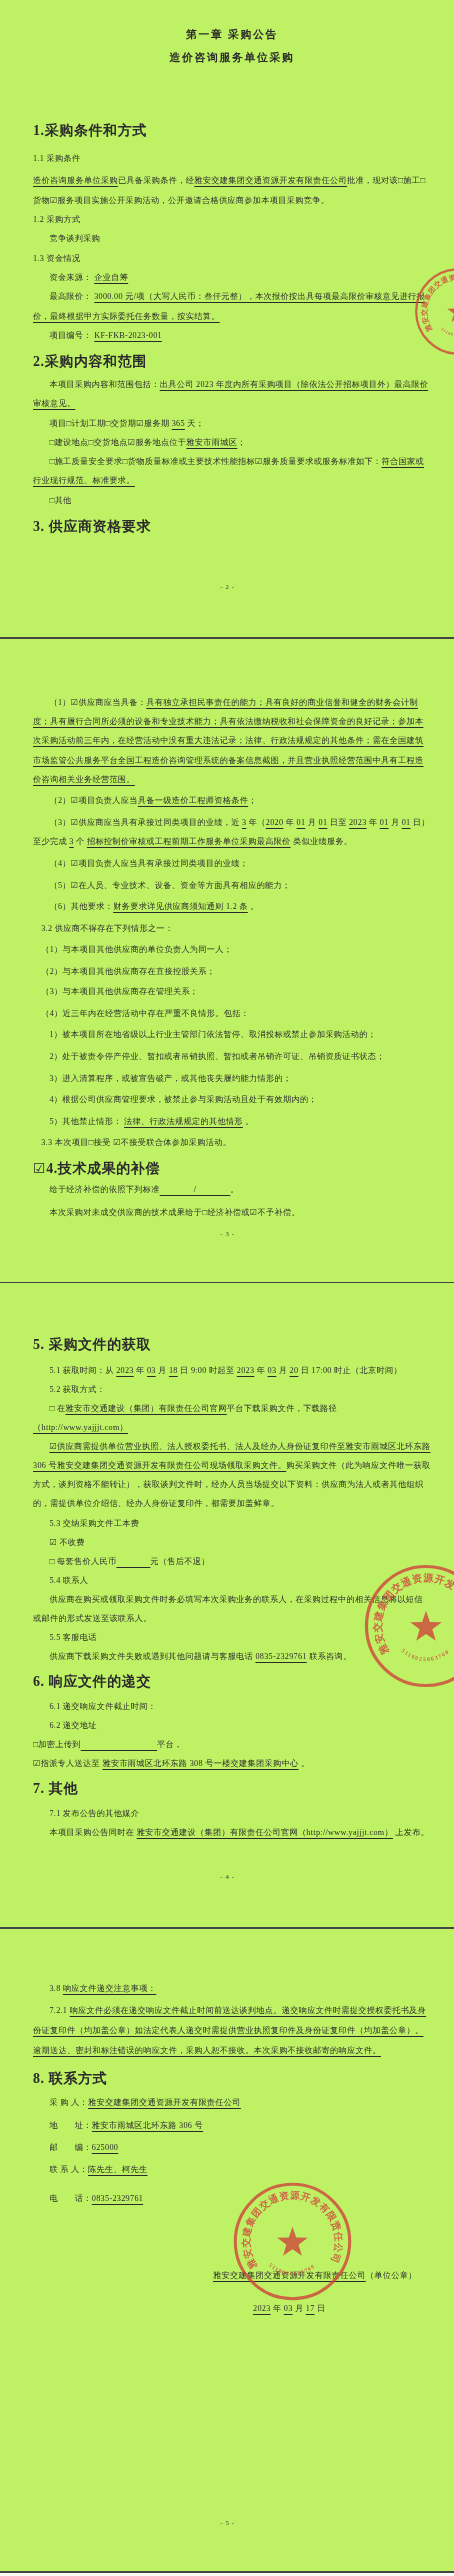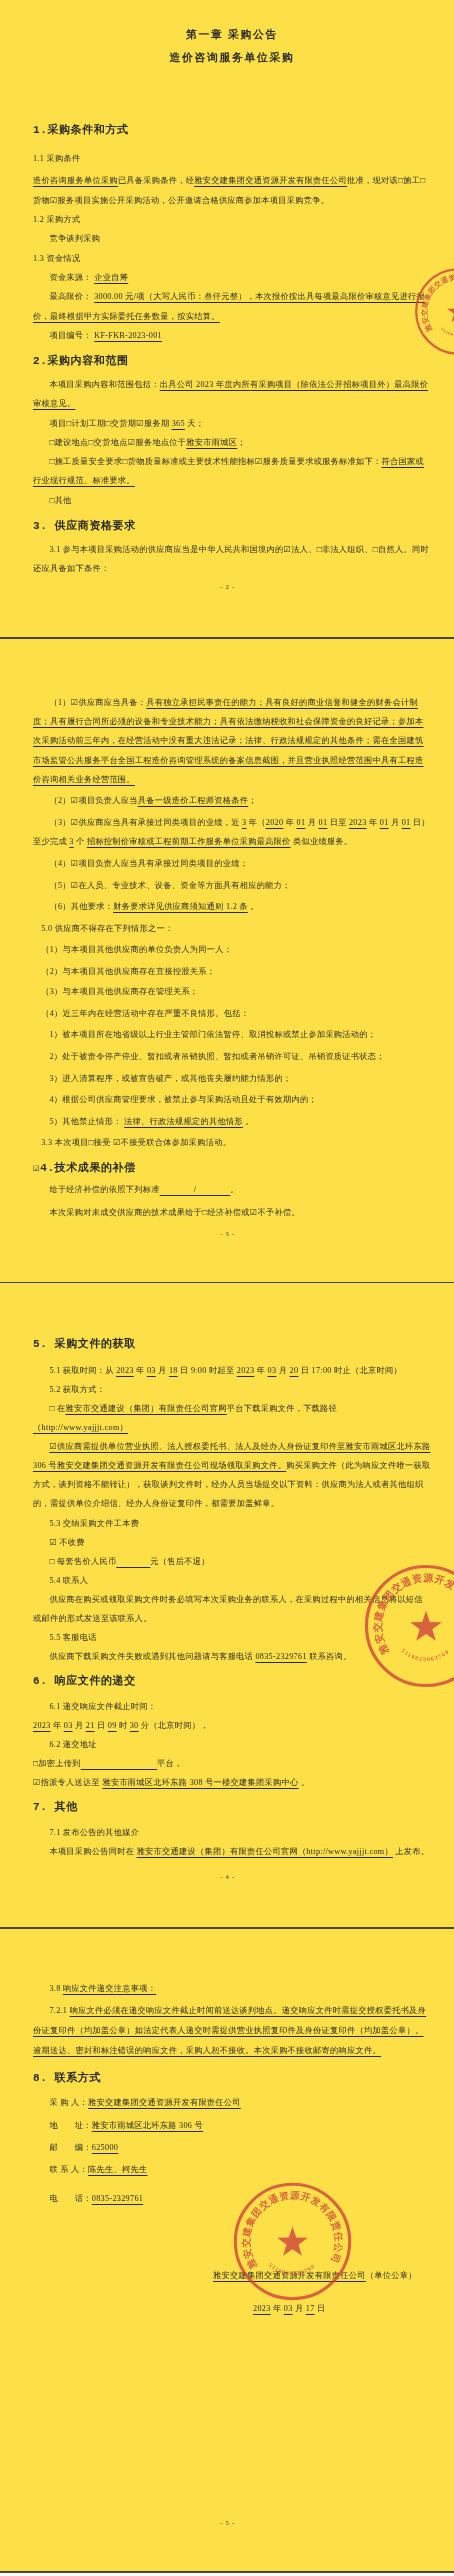--- a/index.html
+++ b/index.html
@@ -3,34 +3,34 @@
 <meta charset="utf-8">
 <style>
   html,body{margin:0;padding:0;}
   body{
     width:455px;height:2576px;overflow:hidden;
     background:#fbfbf9;
     font-family:"Liberation Serif","DejaVu Serif","DejaVu Sans",serif;
     color:#2b2b2b;
   }
   .doc{position:relative;width:455px;}
-  .page{position:relative;width:455px;overflow:hidden;background:#fde047;}
+  .page{position:relative;width:455px;overflow:hidden;background:#bef264;}
   .page-sep{height:1.7px;background:#454545;width:100%;}
   .content{padding:0 24px 0 33px;font-size:8.2px;letter-spacing:0.3px;}
   .pg1 .content .blk{line-height:19.3px;}
   .pg2 .content .blk{line-height:19.3px;}
   .pg3 .content .blk{line-height:19px;}
   .pg4 .content .blk{line-height:20px;}
   .pg1 .content{padding-top:23px;}
   .pg2 .content{padding-top:54px;}
   .pg3 .content{padding-top:50px;}
   .pg4 .content{padding-top:50px;}
   .blk{margin:0;}
   .t-title{text-align:center;font-weight:bold;font-size:10.8px;letter-spacing:1.7px;line-height:23px !important;}
-  .t-h{font-weight:bold;font-size:11px;letter-spacing:0.6px;line-height:23px !important;font-family:Liberation Mono, monospace;}
+  .t-h{font-weight:bold;font-size:14px;letter-spacing:0.6px;line-height:23px !important;}
   .t-sub{font-size:8.2px;}
   .in1{text-indent:1em;}
   .in2{text-indent:2em;}
   .u{text-decoration:underline;text-underline-offset:2.8px;text-decoration-thickness:0.6px;}
   .t-sig{margin-top:57px;margin-left:180px;text-indent:0;}
   .t-date{margin-top:12.5px;margin-left:220px;text-indent:0;}
   .pfooter{
     position:absolute;left:0;right:0;text-align:center;
     font-size:6.8px;color:#3d3d3d;letter-spacing:0.6px;
   }
@@ -56,21 +56,20 @@
         <div class="blk t-p in2"><span>资金来源： </span><span class="u">企业自筹</span></div>
         <div class="blk t-p in2"><span>最高限价： </span><span class="u">3000.00 元/项（大写人民币：叁仟元整），本次报价按出具每项最高限价审核意见进行报价，最终根据甲方实际委托任务数量，按实结算。</span></div>
         <div class="blk t-p in2"><span>项目编号： </span><span class="u">KF-FKB-2023-001</span></div>
         <div class="blk t-h" style="margin-top: 4.5px;"><span>2.采购内容和范围</span></div>
         <div class="blk t-p in2" style="margin-top: 2.3px;"><span>本项目采购内容和范围包括：</span><span class="u">出具公司 2023 年度内所有采购项目（除依法公开招标项目外）最高限价审核意见。</span></div>
         <div class="blk t-p in2"><span>项目□计划工期□交货期☑服务期 </span><span class="u">365</span><span> 天；</span></div>
         <div class="blk t-p in2"><span>□建设地点□交货地点☑服务地点位于</span><span class="u">雅安市雨城区</span><span>；</span></div>
         <div class="blk t-p in2"><span>□施工质量安全要求□货物质量标准或主要技术性能指标☑服务质量要求或服务标准如下：</span><span class="u">符合国家或行业现行规范、标准要求。</span></div>
         <div class="blk t-p in2"><span>□其他</span></div>
         <div class="blk t-h" style="margin-top: 4.5px;"><span>3.  供应商资格要求</span></div>
-        <div class="blk t-p in2" style="margin-top: 2.3px;"><span>3.1 参与本项目采购活动的供应商应当是中华人民共和国境内的☑法人、□非法人组织、□自然人。同时还应具备如下条件：</span></div>
       </div>
     <div class="stamp" style="left:413px;top:266px;width:91px;height:91px;">
         <svg viewBox="0 0 200 200">
           <defs>
             <path id="arcT0" d="M 42.7 140.2 A 70 70 0 1 1 157.3 140.2"></path>
             <path id="arcB0" d="M 61.1 138.9 A 55 55 0 0 0 138.9 138.9"></path>
           </defs>
           <circle cx="100" cy="100" r="93" fill="none" stroke="currentColor" stroke-width="5"></circle>
           <polygon points="100,76 106.1,93.6 124.7,94 109.9,105.2 115.3,123 100,112.4 84.7,123 90.1,105.2 75.3,94 93.9,93.6" fill="currentColor"></polygon>
           <text font-size="15.5" fill="currentColor" letter-spacing="1"><textPath href="#arcT0">雅安交建集团交通资源开发有限责任公司</textPath></text>
@@ -83,21 +82,21 @@
   <div class="page-sep"></div>
 
   <section class="page pg2" style="height:643px;">
     <div class="content">
         <div class="blk t-p in2"><span>（1）☑供应商应当具备：</span><span class="u">具有独立承担民事责任的能力；具有良好的商业信誉和健全的财务会计制度；具有履行合同所必须的设备和专业技术能力；具有依法缴纳税收和社会保障资金的良好记录；参加本次采购活动前三年内，在经营活动中没有重大违法记录；法律、行政法规规定的其他条件；需在全国建筑市场监管公共服务平台全国工程造价咨询管理系统的备案信息截图，并且营业执照经营范围中具有工程造价咨询相关业务经营范围。</span></div>
         <div class="blk t-p in2" style="margin-top: 2.3px;"><span>（2）☑项目负责人应当</span><span class="u">具备一级造价工程师资格条件</span><span>；</span></div>
         <div class="blk t-p in2" style="margin-top: 2.3px;"><span>（3）☑供应商应当具有承接过同类项目的业绩，近 </span><span class="u">3</span><span> 年（</span><span class="u">2020</span><span> 年 </span><span class="u">01</span><span> 月 </span><span class="u">01</span><span> 日至 </span><span class="u">2023</span><span> 年 </span><span class="u">01</span><span> 月 </span><span class="u">01</span><span> 日）至少完成 </span><span class="u">3</span><span> 个 </span><span class="u">招标控制价审核或工程前期工作服务单位采购最高限价</span><span> 类似业绩服务。</span></div>
         <div class="blk t-p in2" style="margin-top: 2.3px;"><span>（4）☑项目负责人应当具有承接过同类项目的业绩；</span></div>
         <div class="blk t-p in2" style="margin-top: 2.3px;"><span>（5）☑在人员、专业技术、设备、资金等方面具有相应的能力；</span></div>
         <div class="blk t-p in2" style="margin-top: 2.3px;"><span>（6）其他要求：</span><span class="u">财务要求详见供应商须知通则 1.2 条</span><span> 。</span></div>
-        <div class="blk t-sub in1" style="margin-top: 2.3px;"><span>5.0 供应商不得存在下列情形之一：</span></div>
+        <div class="blk t-sub in1" style="margin-top: 2.3px;"><span>3.2 供应商不得存在下列情形之一：</span></div>
         <div class="blk t-p in1" style="margin-top: 2.3px;"><span>（1）与本项目其他供应商的单位负责人为同一人；</span></div>
         <div class="blk t-p in1" style="margin-top: 2.3px;"><span>（2）与本项目其他供应商存在直接控股关系；</span></div>
         <div class="blk t-p in1" style="margin-top: 1px;"><span>（3）与本项目其他供应商存在管理关系；</span></div>
         <div class="blk t-p in1" style="margin-top: 2.3px;"><span>（4）近三年内在经营活动中存在严重不良情形。包括：</span></div>
         <div class="blk t-p in2" style="margin-top: 2.3px;"><span>1）被本项目所在地省级以上行业主管部门依法暂停、取消投标或禁止参加采购活动的；</span></div>
         <div class="blk t-p in2" style="margin-top: 2.3px;"><span>2）处于被责令停产停业、暂扣或者吊销执照、暂扣或者吊销许可证、吊销资质证书状态；</span></div>
         <div class="blk t-p in2" style="margin-top: 2.3px;"><span>3）进入清算程序，或被宣告破产，或其他丧失履约能力情形的；</span></div>
         <div class="blk t-p in2" style="margin-top: 2.3px;"><span>4）根据公司供应商管理要求，被禁止参与采购活动且处于有效期内的；</span></div>
         <div class="blk t-p in2" style="margin-top: 2.3px;"><span>5）其他禁止情形： </span><span class="u">法律、行政法规规定的其他情形</span><span> 。</span></div>
         <div class="blk t-sub in1" style="margin-top: 2.3px;"><span>3.3 本次项目□接受 ☑不接受联合体参加采购活动。</span></div>
@@ -120,21 +119,20 @@
         <div class="blk t-p in2"><span class="u">☑供应商需提供单位营业执照、法人授权委托书、法人及经办人身份证复印件至雅安市雨城区北环东路 306 号雅安交建集团交通资源开发有限责任公司现场领取采购文件。</span><span>购买采购文件（此为响应文件唯一获取方式，谈判资格不能转让），获取谈判文件时，经办人员当场提交以下资料：供应商为法人或者其他组织的，需提供单位介绍信、经办人身份证复印件，都需要加盖鲜章。</span></div>
         <div class="blk t-p in2" style="margin-top: 1.1px;"><span>5.3 交纳采购文件工本费</span></div>
         <div class="blk t-p in2"><span>☑ 不收费</span></div>
         <div class="blk t-p in2"><span>□ 每套售价人民币</span><span class="u">　　　　</span><span>元（售后不退）</span></div>
         <div class="blk t-p in2"><span>5.4 联系人</span></div>
         <div class="blk t-p in2"><span>供应商在购买或领取采购文件时务必填写本次采购业务的联系人，在采购过程中的相关信息将以短信或邮件的形式发送至该联系人。</span></div>
         <div class="blk t-p in2"><span>5.5 客服电话</span></div>
         <div class="blk t-p in2"><span>供应商下载采购文件失败或遇到其他问题请与客服电话 </span><span class="u">0835-2329761</span><span> 联系咨询。</span></div>
         <div class="blk t-h" style="margin-top: 4.5px;"><span>6.  响应文件的递交</span></div>
         <div class="blk t-p in2" style="margin-top: 3.4px;"><span>6.1 递交响应文件截止时间：</span></div>
-        <div class="blk t-p"><span> </span><span class="u">2023</span><span> 年 </span><span class="u">03</span><span> 月 </span><span class="u">21</span><span> 日 </span><span class="u">09</span><span> 时 </span><span class="u">30</span><span> 分（北京时间），</span></div>
         <div class="blk t-p in2"><span>6.2 递交地址</span></div>
         <div class="blk t-p"><span>□加密上传到</span><span class="u">　　　　　　　　　</span><span>平台，</span></div>
         <div class="blk t-p"><span>☑指派专人送达至 </span><span class="u">雅安市雨城区北环东路 308 号一楼交建集团采购中心</span><span> 。</span></div>
         <div class="blk t-h" style="margin-top: 4.5px;"><span>7.  其他</span></div>
         <div class="blk t-p in2" style="margin-top: 3.4px;"><span>7.1 发布公告的其他媒介</span></div>
         <div class="blk t-p in2"><span>本项目采购公告同时在 </span><span class="u">雅安市交通建设（集团）有限责任公司官网（http://www.yajjjt.com）</span><span> 上发布。</span></div>
       </div>
     <div class="stamp" style="left:362px;top:279px;width:128px;height:128px;">
         <svg viewBox="0 0 200 200">
           <defs>

